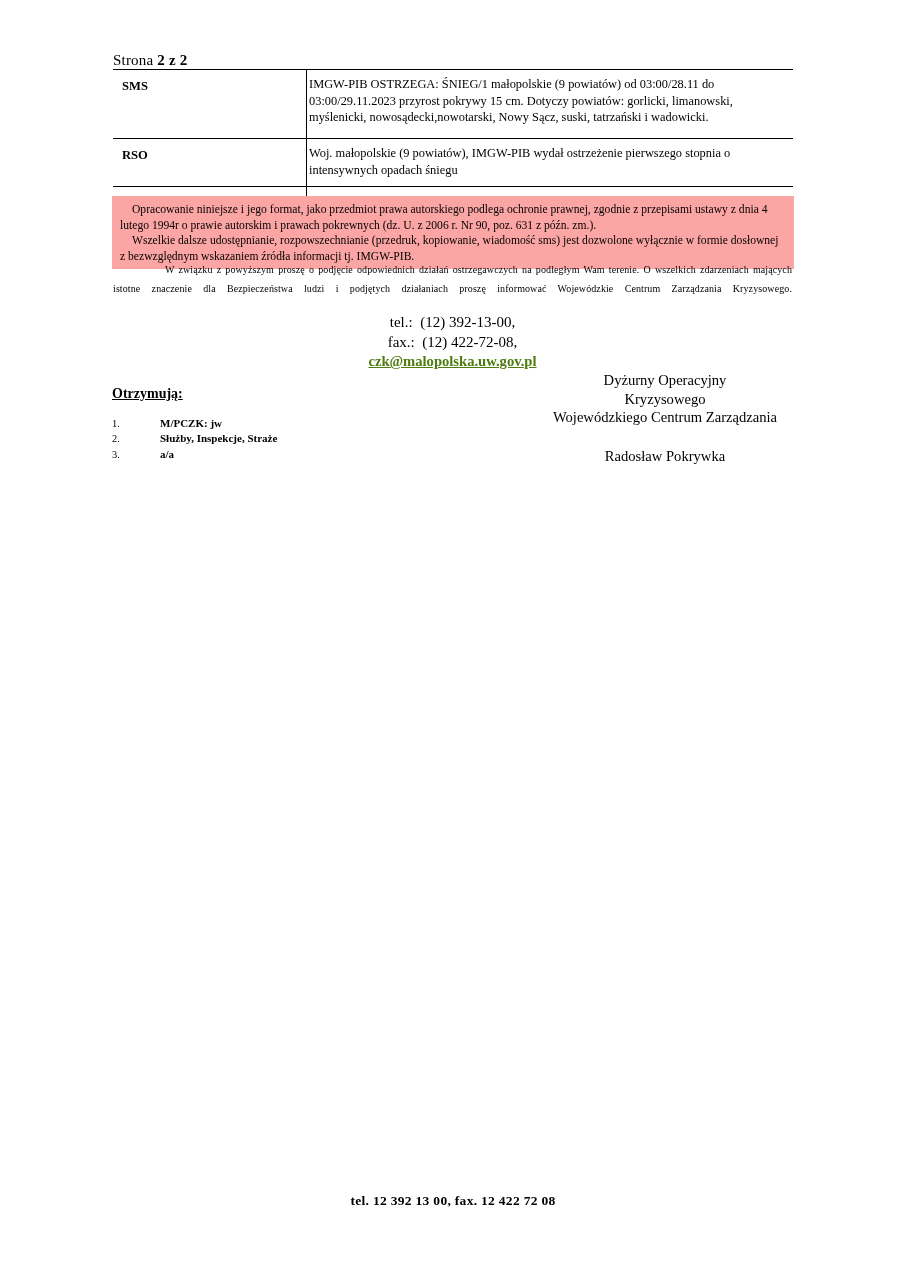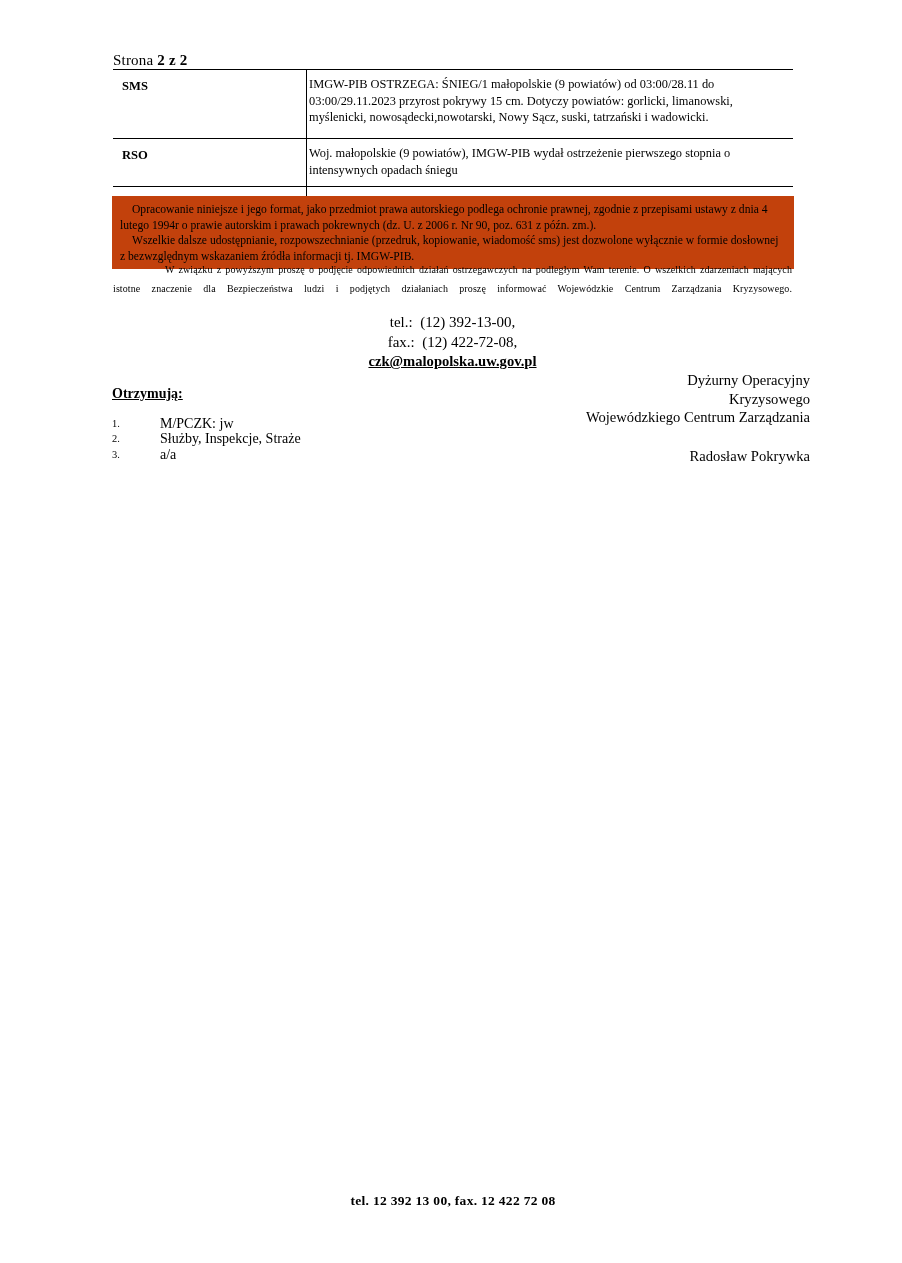--- a/index.html
+++ b/index.html
@@ -73,21 +73,21 @@
   .info-table tr.row-rso td.label,
   .info-table tr.row-uwagi td.label { }
 
   
   .notice {
     position: absolute;
     top: 196px;
     left: 112px;
     width: 682px;
     box-sizing: border-box;
-    background: #c2410c;
+    background: #fca5a5;
     padding: 6px 8px 5px 8px;
     font-size: 11.6px;
     line-height: 15.5px;
   }
   .notice p {
     margin: 0;
     text-indent: 12px;
   }
 
   
@@ -115,33 +115,33 @@
     position: absolute;
     top: 313px;
     left: 113px;
     width: 679px;
     text-align: center;
     font-size: 15px;
     line-height: 19.5px;
   }
   .contact .line { white-space: pre; }
   .contact .mail {
-    color: #000000;
+    color: #4d7c0f;
     text-decoration: underline;
     font-weight: bold;
     font-size: 14.6px;
   }
 
   
   .signature {
     position: absolute;
     top: 371px;
     left: 520px;
     width: 290px;
-    text-align: right;
+    text-align: center;
     font-size: 14.6px;
     line-height: 18.5px;
   }
   .signature .gap { height: 20px; }
   .signature .name { }
 
   
   .recipients {
     position: absolute;
     top: 388px;
@@ -161,22 +161,22 @@
     font-weight: bold;
     line-height: 15.5px;
   }
   .recipients .item .idx {
     width: 48px;
     flex: 0 0 48px;
     font-weight: normal;
     font-size: 10.4px;
   }
   .recipients .item .txt {
-    font-weight: normal;
-    font-size: 14px;
+    font-weight: bold;
+    font-size: 11px;
   }
 
   
   .page-footer {
     position: absolute;
     top: 1193px;
     left: 113px;
     width: 680px;
     text-align: center;
     font-size: 13.5px;

